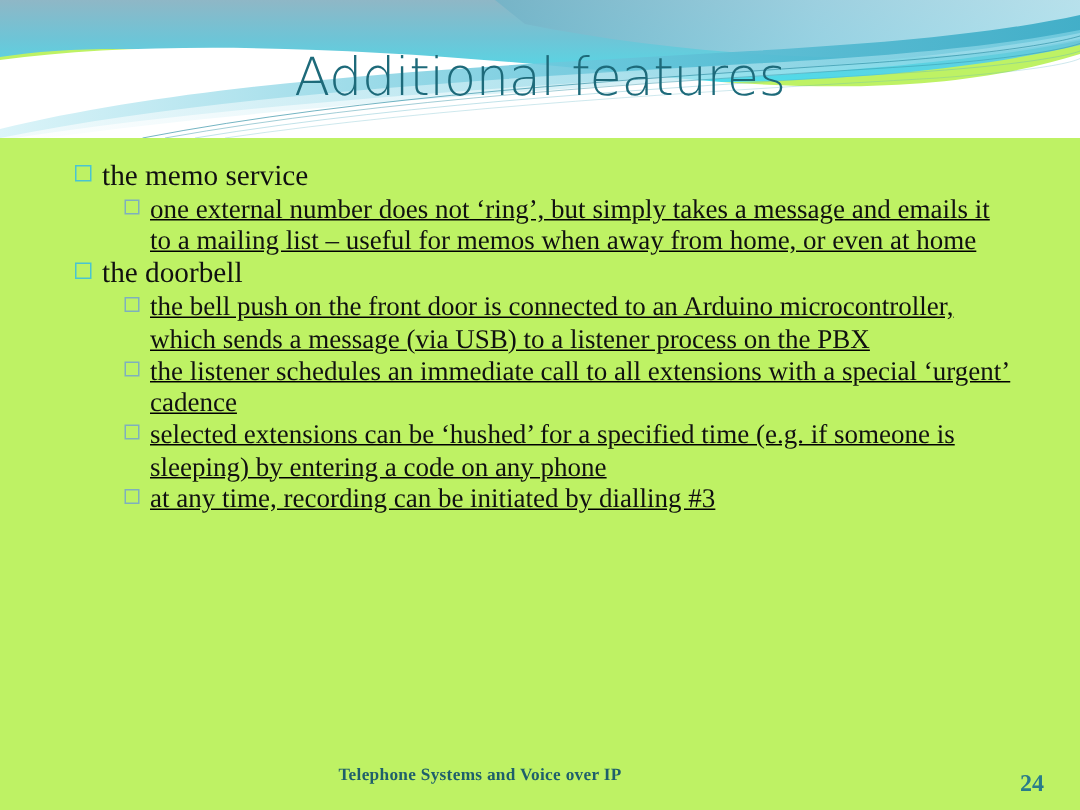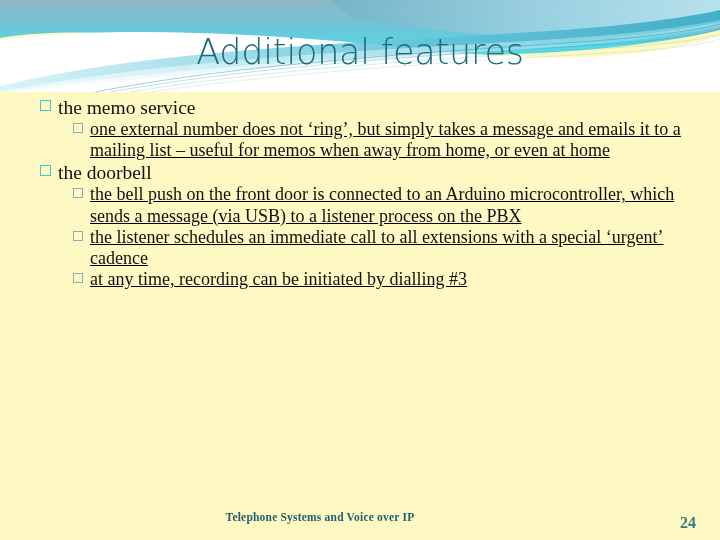--- a/index.html
+++ b/index.html
@@ -12,21 +12,21 @@
     height: 540px;
     overflow: hidden;
     font-family: "Liberation Serif", serif;
     position: relative;
   }
 
   .slide {
     position: relative;
     width: 720px;
     height: 540px;
-    background: #fef9c3;
+    background: #bef264;
     overflow: hidden;
   }
 
   
   .header-art {
     position: absolute;
     top: 0; left: 0;
     width: 720px;
     height: 92px;
     overflow: hidden;
@@ -55,21 +55,21 @@
   .body-area {
     position: absolute;
     top: 96px;
     left: 40px;
     width: 648px;
     z-index: 4;
   }
 
   ul.lvl1 {
     list-style: none;
-    margin: 0;
+    margin: 10px;
     padding: 0;
   }
   ul.lvl2 {
     list-style: none;
     margin: 0;
     padding: 0;
     text-decoration: underline;
   }
 
   li.item {
@@ -219,20 +219,21 @@
         <li class="item l2">
           <span class="bullet"></span>
           <span class="txt">the bell push on the front door is connected to an Arduino microcontroller, which sends a message (via USB) to a listener process on the PBX</span>
         </li>
         <li class="item l2">
           <span class="bullet"></span>
           <span class="txt">the listener schedules an immediate call to all extensions with a special ‘urgent’ cadence</span>
         </li>
         <li class="item l2">
           <span class="bullet"></span>
+          <span class="txt">selected extensions can be ‘hushed’ for a specified time (e.g. if someone is sleeping) by entering a code on any phone</span>
         </li>
       </ul>
 
       <ul class="lvl2">
         <li class="item l2">
           <span class="bullet"></span>
           <span class="txt">at any time, recording can be initiated by dialling #3</span>
         </li>
       </ul>
 

